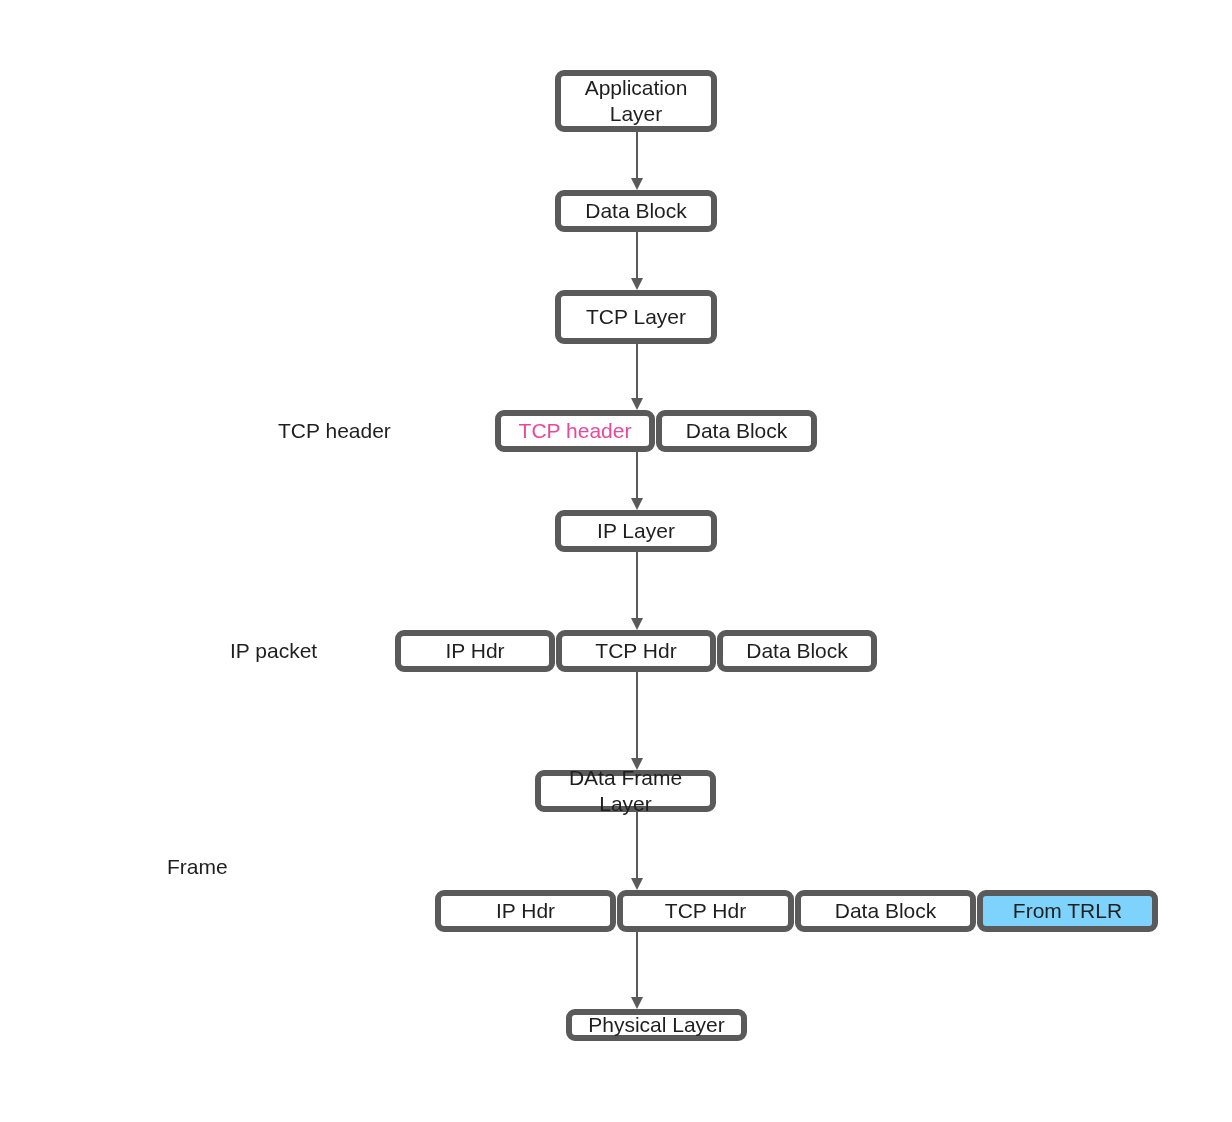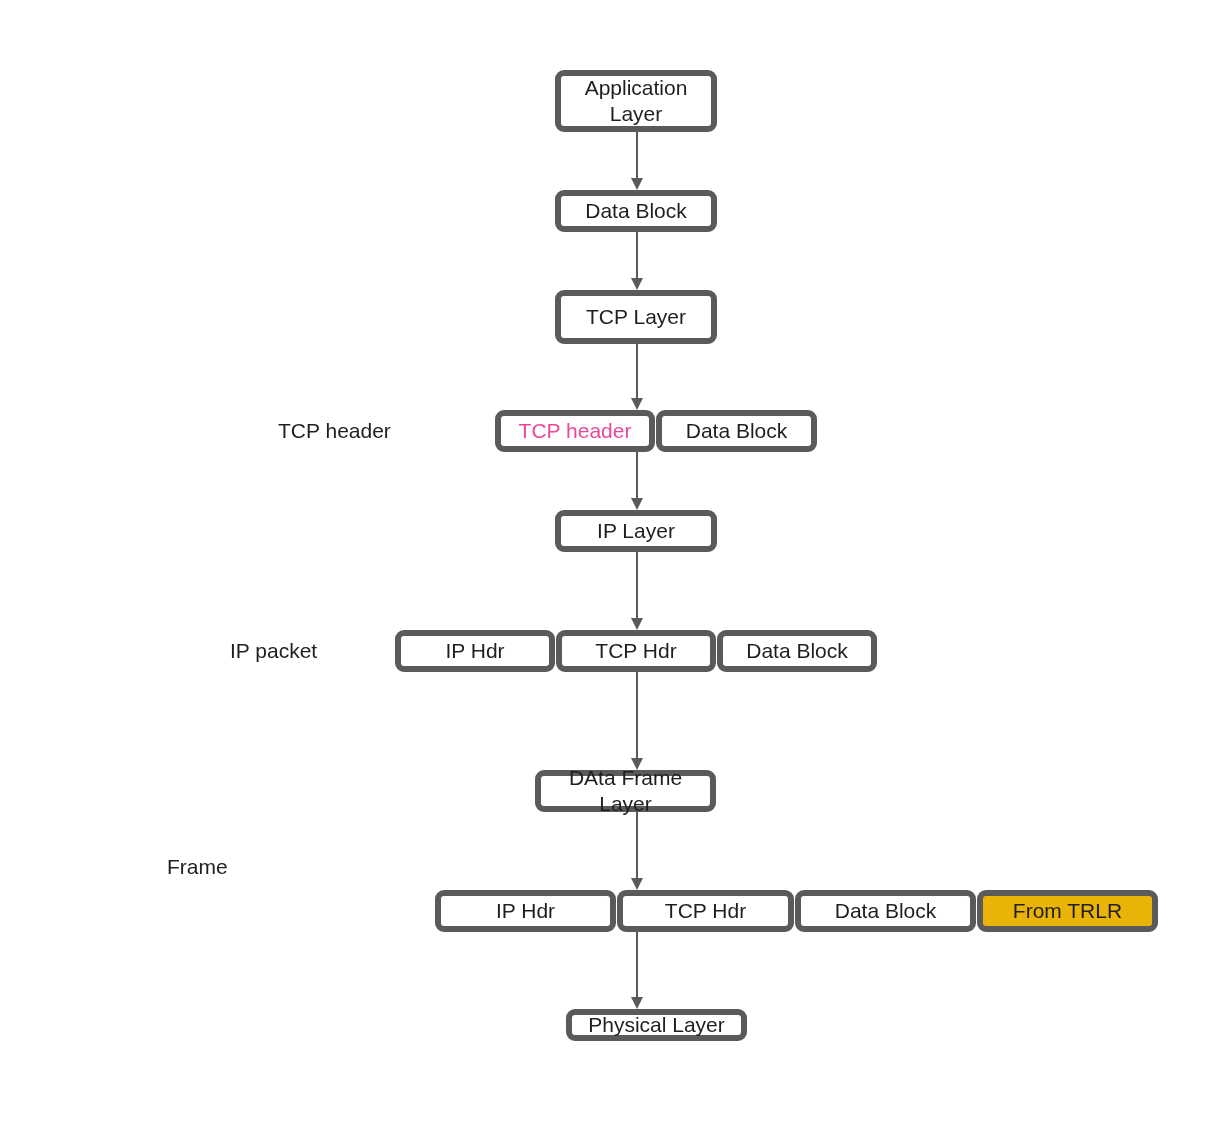--- a/index.html
+++ b/index.html
@@ -107,14 +107,14 @@
     <div class="box" style="left: 495px; top: 410px; width: 160px; height: 42px; border-color: rgb(90, 90, 90); color: #ec4899; background: rgb(255, 255, 255);">TCP header</div>
     <div class="box" style="left: 656px; top: 410px; width: 161px; height: 42px; border-color: rgb(90, 90, 90); color: rgb(31, 31, 31); background: rgb(255, 255, 255);">Data Block</div>
     <div class="side-label" style="left: 230px; top: 640px; color: rgb(31, 31, 31);">IP packet</div>
     <div class="box" style="left: 395px; top: 630px; width: 160px; height: 42px; border-color: rgb(90, 90, 90); color: rgb(31, 31, 31); background: rgb(255, 255, 255);">IP Hdr</div>
     <div class="box" style="left: 556px; top: 630px; width: 160px; height: 42px; border-color: rgb(90, 90, 90); color: rgb(31, 31, 31); background: rgb(255, 255, 255);">TCP Hdr</div>
     <div class="box" style="left: 717px; top: 630px; width: 160px; height: 42px; border-color: rgb(90, 90, 90); color: rgb(31, 31, 31); background: rgb(255, 255, 255);">Data Block</div>
     <div class="side-label" style="left: 167px; top: 856px; color: rgb(31, 31, 31);">Frame</div>
     <div class="box" style="left: 435px; top: 890px; width: 181px; height: 42px; border-color: rgb(90, 90, 90); color: rgb(31, 31, 31); background: rgb(255, 255, 255);">IP Hdr</div>
     <div class="box" style="left: 617px; top: 890px; width: 177px; height: 42px; border-color: rgb(90, 90, 90); color: rgb(31, 31, 31); background: rgb(255, 255, 255);">TCP Hdr</div>
     <div class="box" style="left: 795px; top: 890px; width: 181px; height: 42px; border-color: rgb(90, 90, 90); color: rgb(31, 31, 31); background: rgb(255, 255, 255);">Data Block</div>
-    <div class="box" style="left: 977px; top: 890px; width: 181px; height: 42px; border-color: rgb(90, 90, 90); color: rgb(31, 31, 31); background: #eab308;">From TRLR</div>
+    <div class="box" style="left: 977px; top: 890px; width: 181px; height: 42px; border-color: rgb(90, 90, 90); color: rgb(31, 31, 31); background: #7dd3fc;">From TRLR</div>
   </div>
 
 </body></html>

